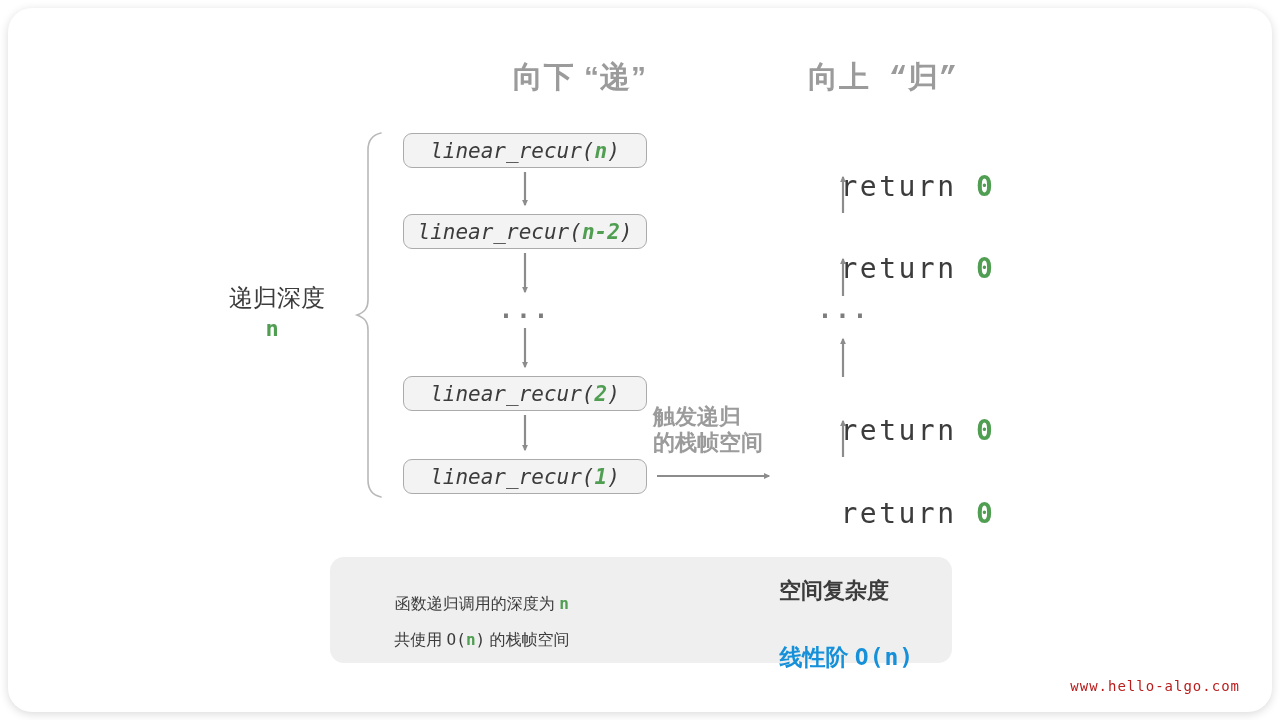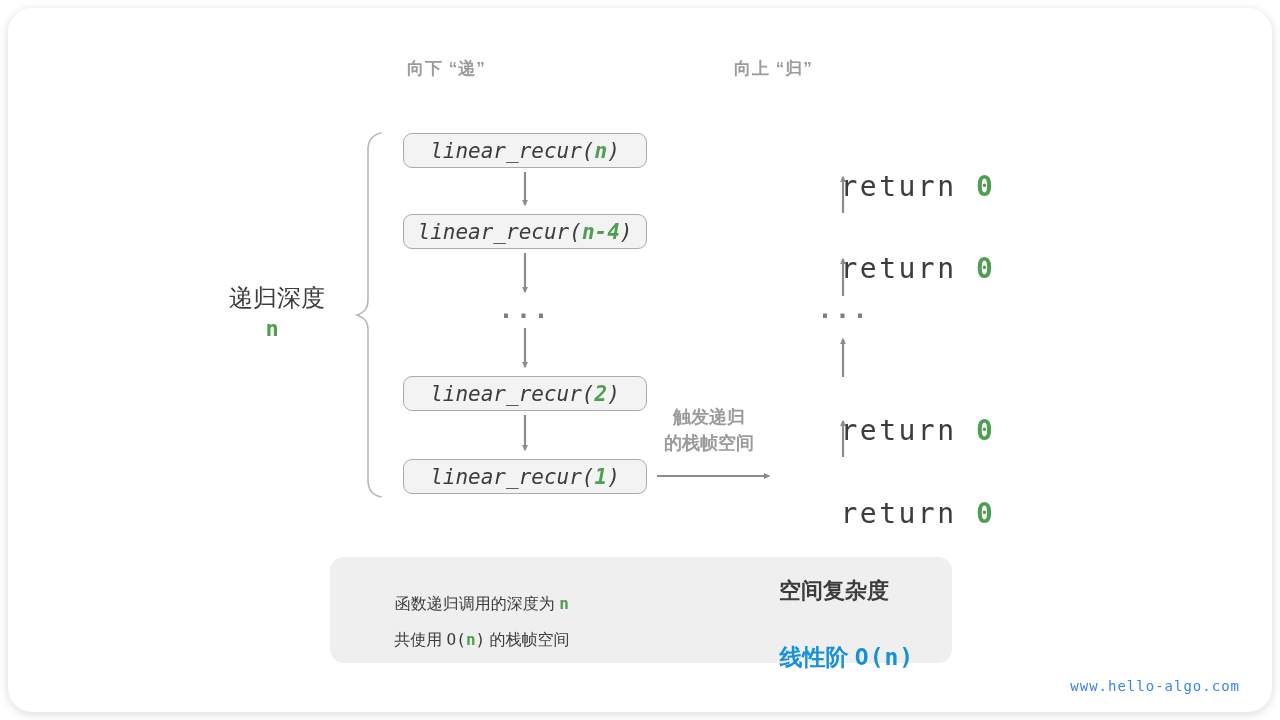--- a/index.html
+++ b/index.html
@@ -10,21 +10,21 @@
   }
   .card {
     position:absolute; left:8px; top:8px; right:8px; bottom:8px;
     background:#ffffff; border-radius:24px;
     box-shadow:0 2px 10px rgba(0,0,0,0.15);
   }
   .svg-layer { position:absolute; left:0; top:0; width:1280px; height:720px; }
   .abs { position:absolute; }
   .mono { font-family:"DejaVu Sans Mono","Liberation Mono",monospace; }
   .col-header {
-    width:240px; text-align:left; font-size:17px; font-weight:bold;
+    width:240px; text-align:right; font-size:30px; font-weight:bold;
     color:#9b9b9b; letter-spacing:1px;
   }
   .code-box {
     left:403px; width:244px; height:35px;
     background:#f3f3f3; border:1.5px solid #ababab; border-radius:9px;
     display:flex; align-items:center; justify-content:center;
     font-family:"DejaVu Sans Mono","Liberation Mono",monospace;
     font-size:21px; color:#3c3c3c; white-space:pre;font-style:italic;
   }
   .green { color:#509e52; font-weight:bold; }
@@ -34,35 +34,35 @@
     font-size:28px; color:#3c3c3c; letter-spacing:2.5px; white-space:pre;
   }
   .dots {
     font-family:"DejaVu Sans Mono","Liberation Mono",monospace;
     font-size:24px; font-weight:bold; color:#7d7d7d;
     letter-spacing:3px; text-align:center;
   }
   .depth-label { left:217px; top:282px; width:120px; text-align:center; font-size:24px; color:#3c3c3c; }
   .depth-value { left:217px; top:316px; width:110px; text-align:center; font-size:22px; }
   .trigger-label {
-    left:653px; top:404px; width:112px; text-align:center;
-    font-size:18px; font-weight:bold; color:#9b9b9b; line-height:26px;
+    left:653px; top:404px; width:112px; 
+    font-size:22px; font-weight:bold; color:#9b9b9b; line-height:26px;
   }
   .summary-box {
     left:330px; top:557px; width:622px; height:106px;
     background:#efefef; border-radius:14px;
   }
   .sum-line { width:266px; text-align:center; font-size:16px; color:#3c3c3c; white-space:pre; }
   .sum-title { left:734px; top:576px; width:200px; text-align:center; font-size:22px; font-weight:bold; color:#3c3c3c; }
   .sum-result { left:734px; top:615px; width:200px; text-align:center; font-size:23px; font-weight:bold; color:#1590d9; white-space:pre; }
   .sum-result .mono { letter-spacing:1px; }
   .watermark {
     left:1040px; top:678px; width:200px; text-align:right;
     font-family:"DejaVu Sans Mono","Liberation Mono",monospace;
-    font-size:14px; color:#3b82f6; letter-spacing:1px;
+    font-size:14px; color:#b91c1c; letter-spacing:1px;
   }
 </style>
 </head>
 <body>
 
 <div class="stage">
   <div class="card"></div>
 
   <svg class="svg-layer" viewBox="0 0 1280 720" xmlns="http://www.w3.org/2000/svg">
     <defs>
@@ -86,30 +86,30 @@
       <line x1="843" y1="377" x2="843" y2="339" marker-end="url(#ah)"></line>
       <line x1="843" y1="457" x2="843" y2="421" marker-end="url(#ah)"></line>
     </g>
 
     <line x1="657" y1="476" x2="769" y2="476" stroke="#8c8c8c" stroke-width="2.2" marker-end="url(#ah)"></line>
 
     <polygon points="692,603 720,603 720,593 749,612 720,631 720,621 692,621" fill="#c4c4c4"></polygon>
   </svg>
 
   <div class="abs col-header" style="left:407px; top:57px;">向下 “递”</div>
-  <div class="abs col-header" style="left:734px; top:57px;">向上 “归”</div>
+  <div class="abs col-header" style="left:718px; top:57px;font-family:Liberation Mono, monospace;">向上 “归”</div>
 
   <div class="abs depth-label">递归深度</div>
   <div class="abs depth-value mono green">n</div>
 
   <div class="abs code-box" style="top:133px;">
     <span>linear_recur(</span><span class="green">n</span><span>)</span>
   </div>
   <div class="abs code-box" style="top:214px;">
-    <span>linear_recur(</span><span class="green">n-4</span><span>)</span>
+    <span>linear_recur(</span><span class="green">n-2</span><span>)</span>
   </div>
   <div class="abs dots" style="left:405px; top:296px; width:240px;">...</div>
   <div class="abs code-box" style="top:376px;">
     <span>linear_recur(</span><span class="green">2</span><span>)</span>
   </div>
   <div class="abs code-box" style="top:459px;">
     <span>linear_recur(</span><span class="green">1</span><span>)</span>
   </div>
 
   <div class="abs return-row" style="top:137px;">

